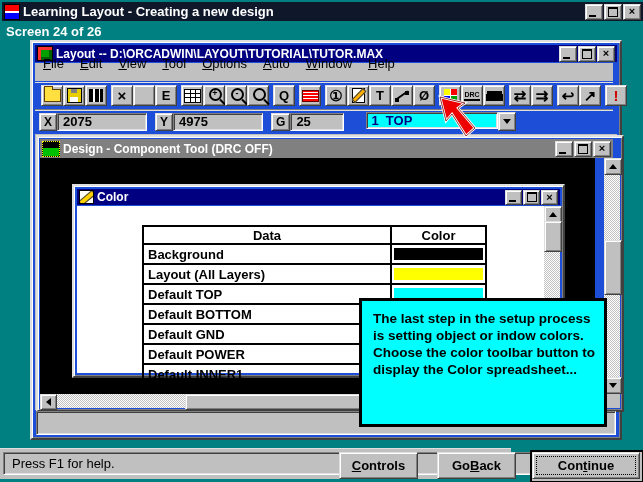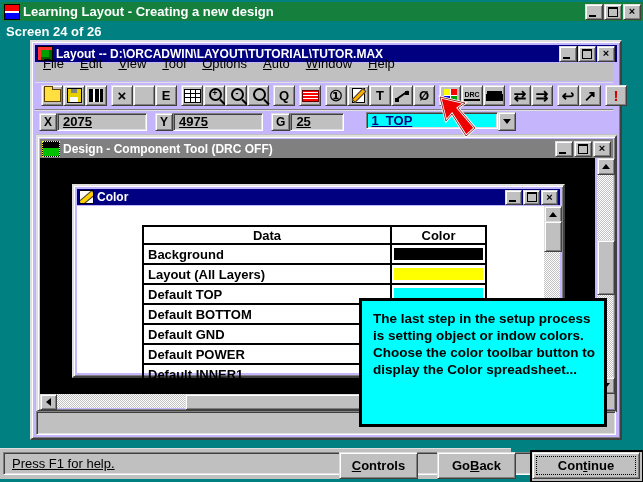--- a/index.html
+++ b/index.html
@@ -4,40 +4,40 @@
 <style>
   html,body{margin:0;padding:0;background:#555;}
   #screen{
     position:relative;width:643px;height:482px;overflow:hidden;
     background:#008080;font-family:"Liberation Sans",sans-serif;font-size:13px;color:#000;
     -webkit-font-smoothing:none;
   }
   
   .raised{background:#c0c0c0;border:1px solid;border-color:#dfdfdf #404040 #404040 #dfdfdf;
           box-shadow:inset 1px 1px 0 #fff,inset -1px -1px 0 #808080;}
-  .frame{background:#c4b5fd;border:2px solid;border-color:#dfdfdf #404040 #404040 #dfdfdf;
+  .frame{background:#1d4ed8;border:2px solid;border-color:#dfdfdf #404040 #404040 #dfdfdf;
          box-shadow:inset 1px 1px 0 #fff,inset -1px -1px 0 #808080;}
   .sunken{border:1px solid;border-color:#808080 #fff #fff #808080;
-          box-shadow:inset 1px 1px 0 #404040,inset -1px -1px 0 #dfdfdf;text-decoration:underline;}
+          box-shadow:inset 1px 1px 0 #404040,inset -1px -1px 0 #dfdfdf;}
   .titlebar{display:flex;align-items:center;gap:3px;padding:0 2px;color:#fff;font-weight:bold;font-size:12px;overflow:hidden;white-space:nowrap;}
   .tb-btns{margin-left:auto;display:flex;gap:1px;}
   .cap-btn{width:16px;height:14px;position:relative;display:flex;align-items:center;justify-content:center;
            font-size:11px;font-weight:bold;color:#000;line-height:1;}
   .cap-btn.sm{width:15px;height:13px;}
   .glyph-min{position:absolute;left:3px;bottom:2px;width:7px;height:2px;background:#000;}
   .glyph-max{width:8px;height:7px;border:1px solid #000;border-top-width:2px;}
   .hatch{background:repeating-conic-gradient(#fff 0% 25%,#c0c0c0 0% 50%) 0 0/2px 2px;}
   .tri{width:0;height:0;}
   .tri.up{border-left:4px solid transparent;border-right:4px solid transparent;border-bottom:5px solid #000;}
   .tri.down{border-left:4px solid transparent;border-right:4px solid transparent;border-top:5px solid #000;}
   .tri.left{border-top:4px solid transparent;border-bottom:4px solid transparent;border-right:5px solid #000;}
   .tri.right{border-top:4px solid transparent;border-bottom:4px solid transparent;border-left:5px solid #000;}
   .scroll-arrow{display:flex;align-items:center;justify-content:center;}
   
-  #outer-titlebar{position:absolute;left:2px;top:2px;width:637px;height:19px;background:#15803d;}
+  #outer-titlebar{position:absolute;left:2px;top:2px;width:637px;height:19px;background:#0f172a;}
   #outer-titlebar .title{font-size:13px;}
   #screen-label{position:absolute;left:6px;top:24px;color:#fff;font-weight:bold;}
   .app-icon{width:14px;height:14px;border:1px solid #000;background:
      linear-gradient(#f00 0 6px,#fff 6px 8px,#00f 8px 14px);flex:none;}
   
   #layout-win{position:absolute;left:30px;top:40px;width:588px;height:396px;}
   #lw-titlebar{position:absolute;left:3px;top:3px;width:578px;height:17px;background:#000080;}
   .lw-icon{width:14px;height:13px;border:1px solid #000;background:#00a000;
      box-shadow:inset 3px 3px 0 #ff3030, inset -3px -3px 0 #006000;flex:none;}
   #lw-menubar{position:absolute;left:3px;top:21px;width:578px;height:18px;display:flex;align-items:center;background:#c0c0c0;}
@@ -78,21 +78,21 @@
      linear-gradient(#00a000 0 0) right bottom/6px 6px no-repeat,#fff;}
   
   #lw-coordbar{position:absolute;left:3px;top:67px;width:578px;height:24px;display:flex;align-items:center;padding-left:4px;box-sizing:border-box;border-top:1px solid #808080;box-shadow:0 1px 0 #dfdfdf inset;}
   .coord-label{font-weight:bold;font-size:12px;padding:1px 4px;}
   .coord-field{height:16px;background:#c0c0c0;font-weight:bold;font-size:13px;padding:0 5px;line-height:16px;}
   .combo{display:flex;margin-left:22px;}
   .combo-field{width:122px;height:15px;background:#00ffff;color:#000080;font-weight:bold;line-height:15px;padding:0 4px;white-space:pre;}
   .combo-btn{width:16px;height:17px;}
   
   #lw-client{position:absolute;left:3px;top:92px;width:582px;height:276px;background:#c0c0c0;}
-  #design-win{position:absolute;left:1px;top:1px;width:577px;height:273px;}
+  #design-win{position:absolute;left:1px;top:1px;width:577px;height:273px;padding-left:7px;}
   #dw-titlebar{position:absolute;left:2px;top:2px;width:569px;height:19px;background:#808080;}
   .dw-icon{width:16px;height:14px;background:#000;border:1px dotted #ff0;
      box-shadow:inset 0 -10px 0 -2px #00c000, inset 0 -6px 0 -2px #f00, inset 0 -2px 0 0 #00f;flex:none;}
   #dw-client{position:absolute;left:2px;top:21px;width:555px;height:236px;background:#000;}
   #dw-vscroll{position:absolute;right:2px;top:21px;width:16px;height:236px;}
   #dw-hscroll{position:absolute;left:2px;top:257px;width:555px;height:14px;}
   #dw-corner{position:absolute;right:2px;top:257px;width:16px;height:14px;background:#c0c0c0;}
   .vthumb,.hthumb{position:absolute;}
   
   #color-win{position:absolute;left:34px;top:47px;width:489px;height:190px;}

